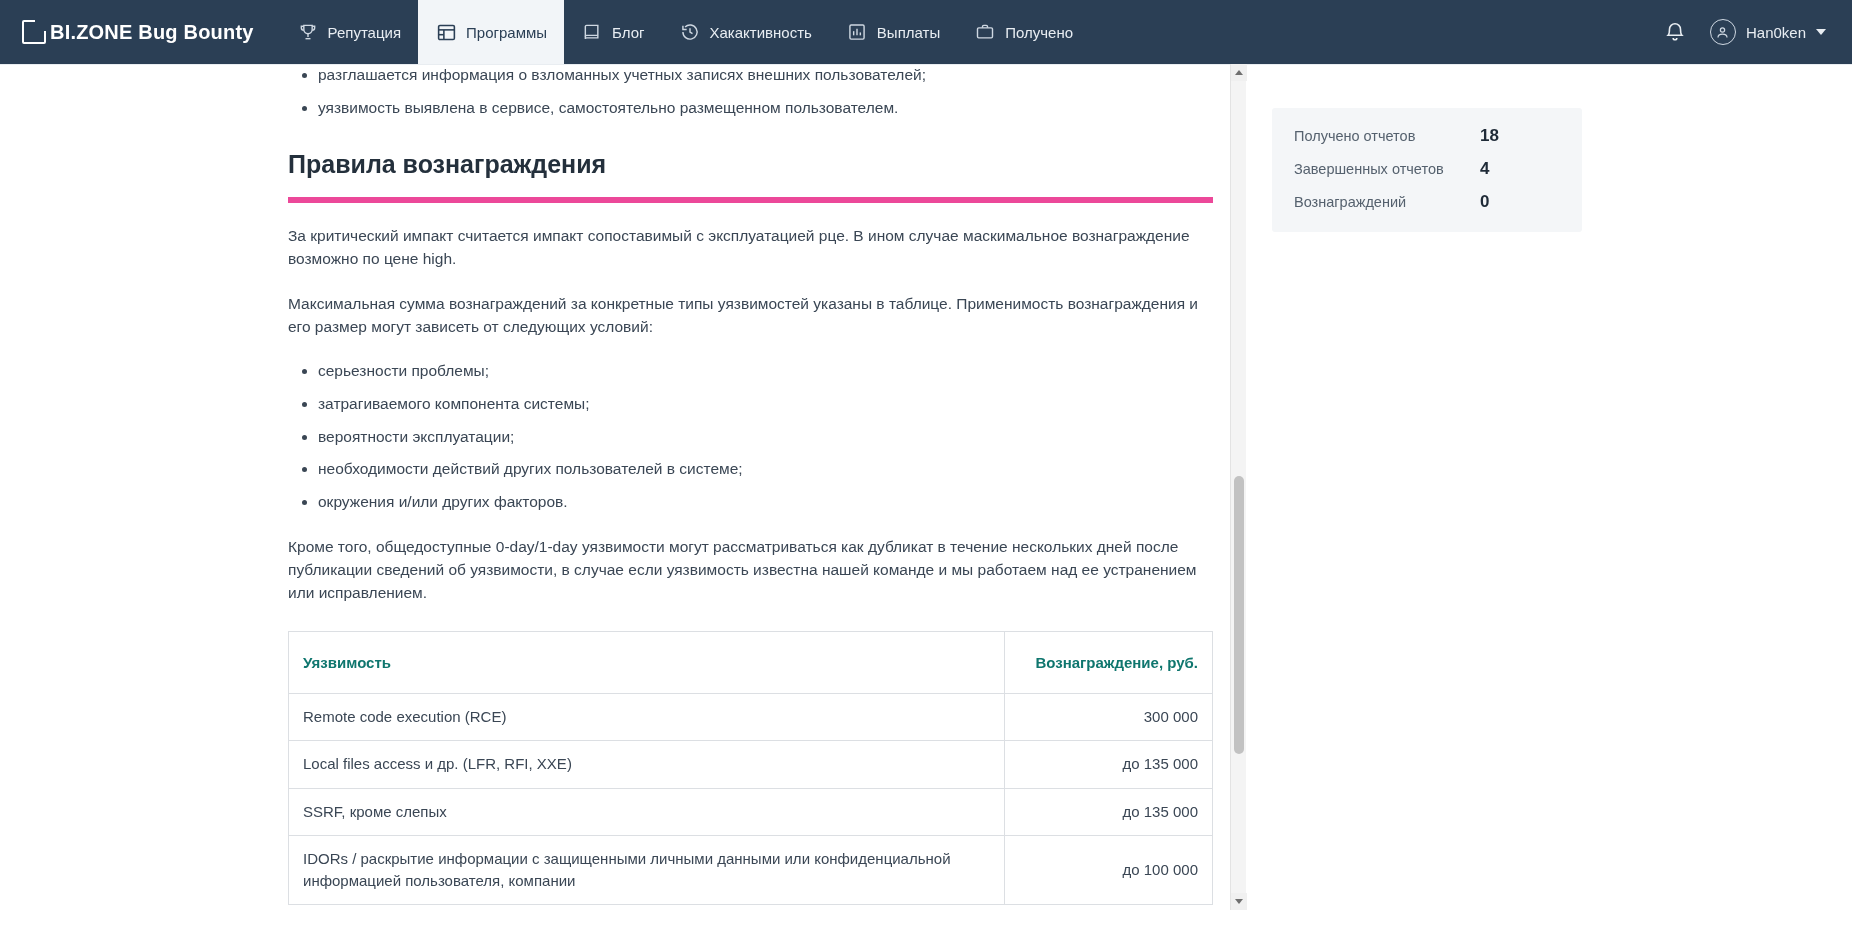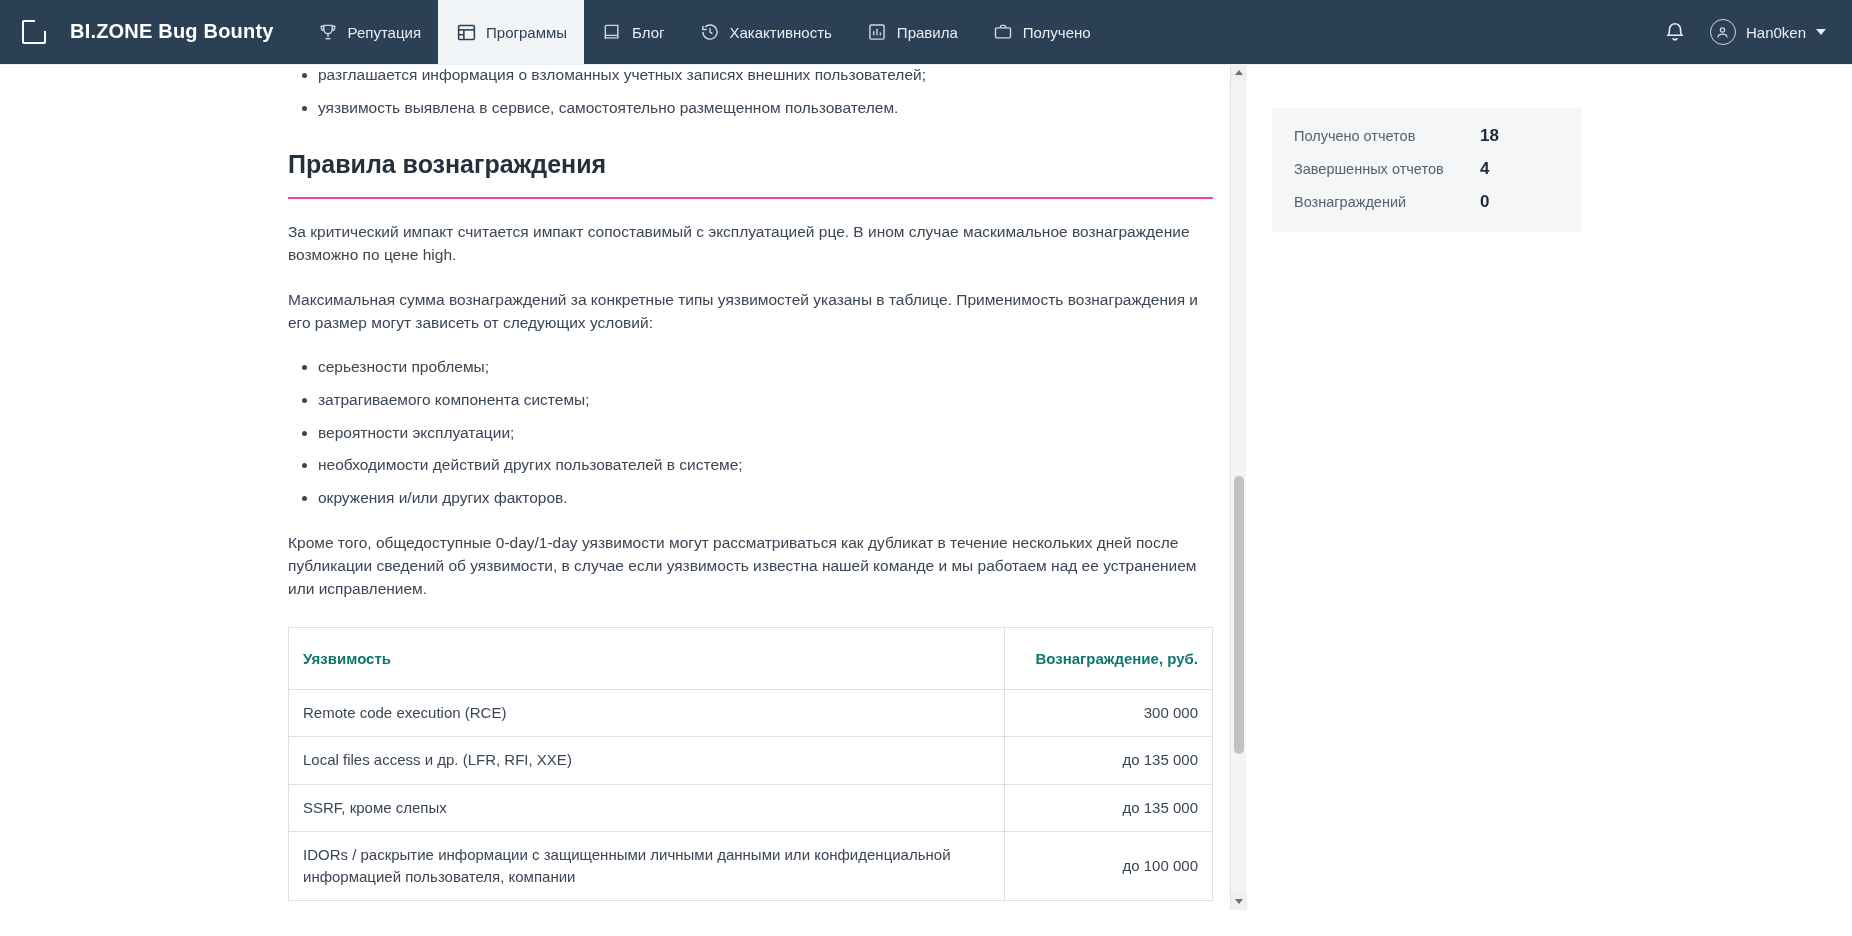--- a/index.html
+++ b/index.html
@@ -15,21 +15,21 @@
   
   .header {
     height: 64px;
     background: #2b3f55;
     display: flex;
     align-items: center;
     padding: 0 26px 0 22px;
     position: relative;
     color: #fff;
   }
-  .brand { display: flex; gap: 24px; margin-right: 26px; }
+  .brand { display: flex; align-items: center; gap: 4px; margin-right: 26px; }
   .brand-mark {
     width: 24px; height: 24px;
     border: 2px solid #ffffff;
     border-radius: 2px;
     position: relative;
   }
   .brand-mark::after {
     content: "";
     position: absolute; right: -2px; top: -2px;
     width: 11px; height: 11px;
@@ -84,21 +84,21 @@
   ul.bullets { margin: 0 0 0 0; padding-left: 30px; }
   ul.bullets li { margin: 0 0 10px 0; font-size: 15.5px; color: #3a4654; }
   ul.bullets li::marker { color: #3a4654; }
 
   h2.section-title {
     font-size: 25px;
     font-weight: bold;
     color: #24303c;
     margin: 26px 0 0 0;
     padding-bottom: 14px;
-    border-bottom: 2px solid #ec4899;
+    border-bottom: 6px solid #ec4899;
   }
   p.para { margin: 22px 0 0 0; color: #3a4654; }
 
   
   table.reward {
     margin-top: 26px;
     border-collapse: collapse;
     width: 100%;
     font-size: 15px;
     color: #3a4654;
@@ -228,21 +228,21 @@
 
       <div class="nav-item">
         <span class="nav-ico">
           <svg width="20" height="20" viewBox="0 0 24 24" fill="none" stroke="#cfd8e2" stroke-width="1.7">
             <rect x="3.5" y="3.5" width="17" height="17" rx="1.5"></rect>
             <path d="M8 16V11"></path>
               <path d="M12 16V8"></path>
               <path d="M16 16v-3.5"></path>
           </svg>
         </span>
-        <span>Правила</span>
+        <span>Выплаты</span>
       </div>
 
       <div class="nav-item">
         <span class="nav-ico">
           <svg width="20" height="20" viewBox="0 0 24 24" fill="none" stroke="#cfd8e2" stroke-width="1.7">
             <rect x="3" y="7" width="18" height="12" rx="1.5"></rect>
             <path d="M9 7V5.5A1.5 1.5 0 0 1 10.5 4h3A1.5 1.5 0 0 1 15 5.5V7"></path>
           </svg>
         </span>
         <span>Получено</span>

